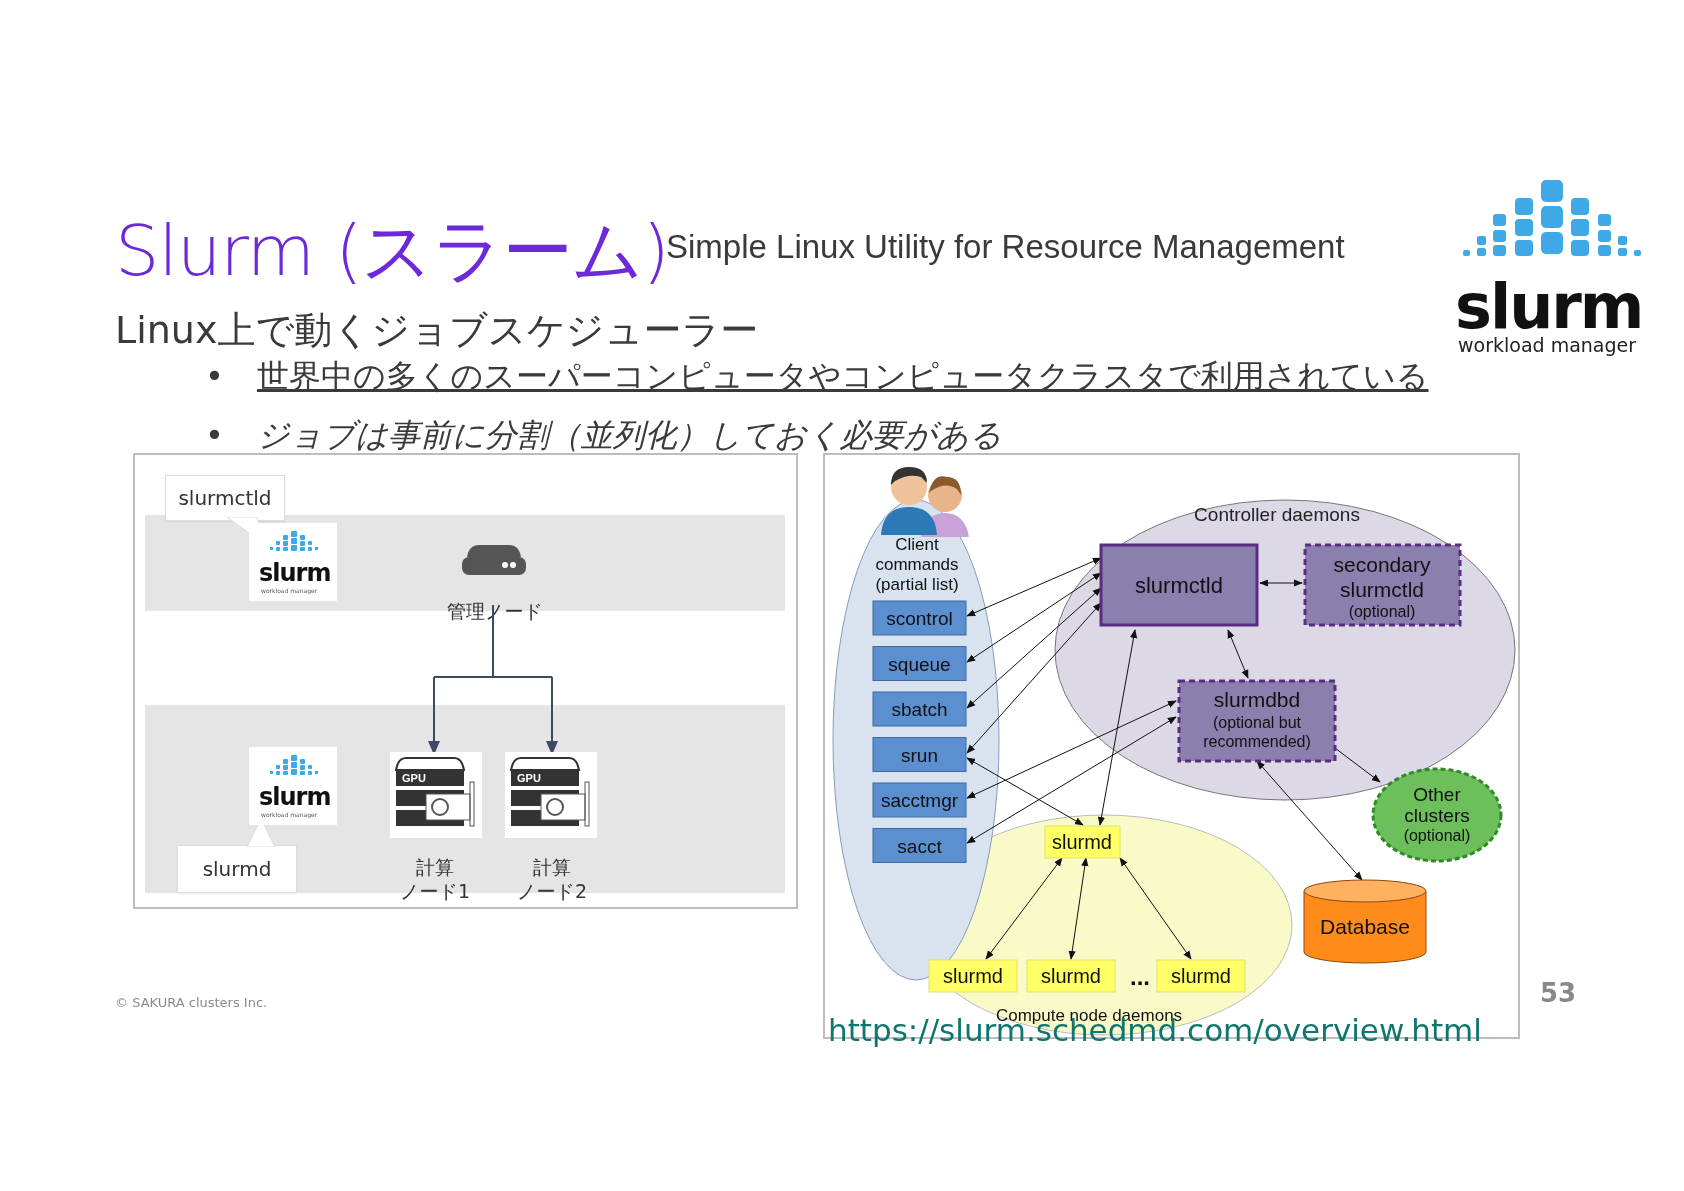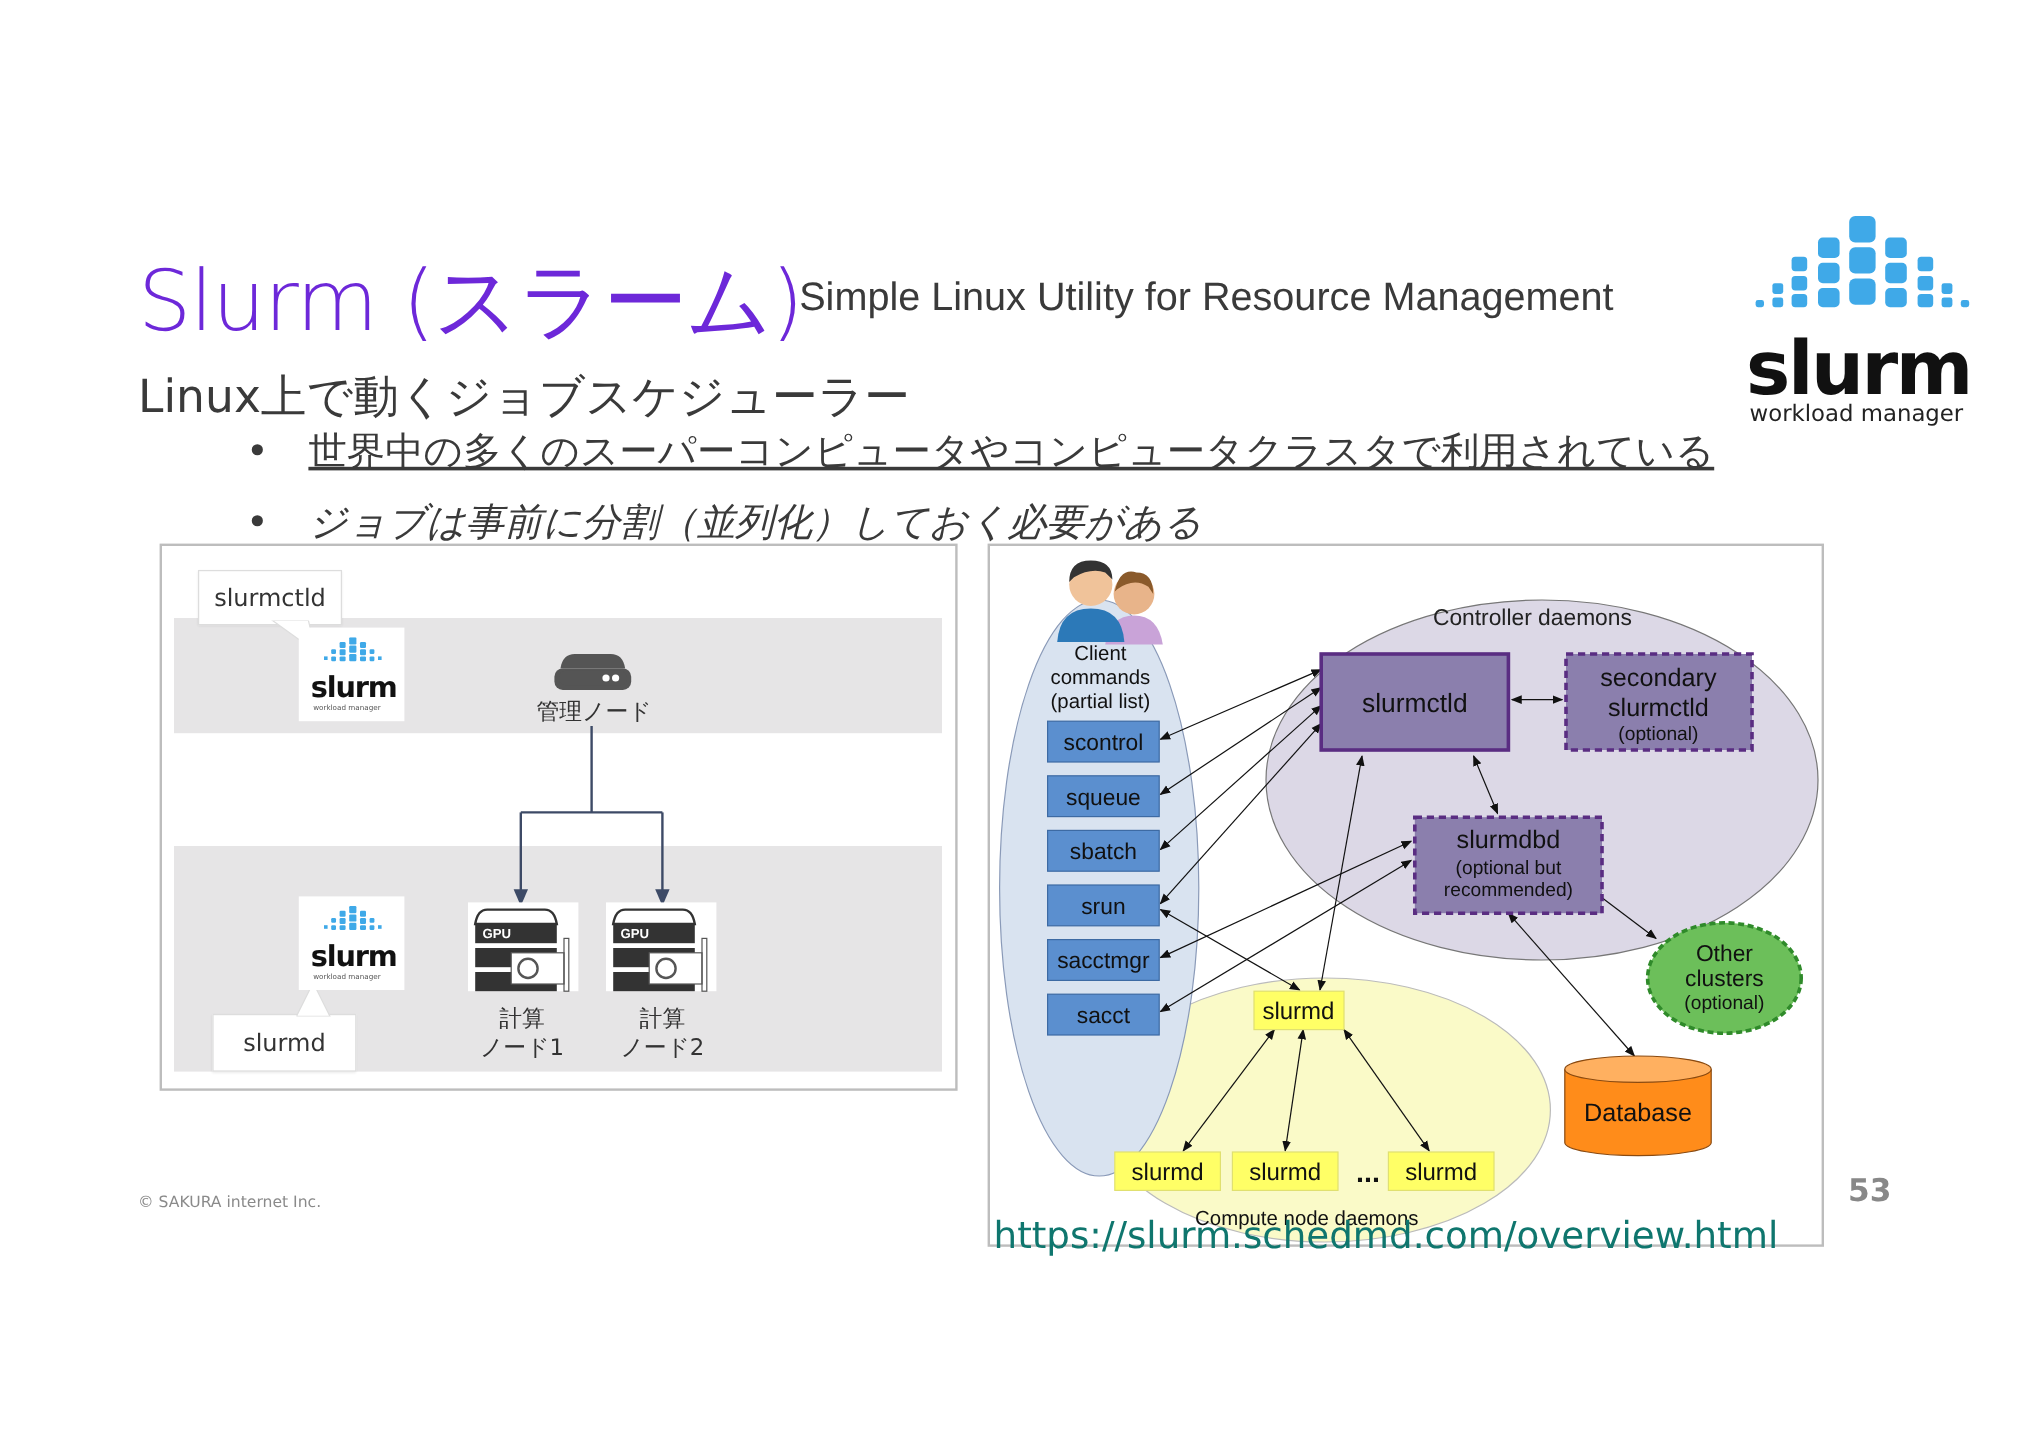--- a/index.html
+++ b/index.html
@@ -17,22 +17,22 @@
   #logo-sub{left:1458px;top:334px;font-size:19px;color:#222;font-family:"DejaVu Sans",sans-serif;}
   
   #left-box{left:133px;top:453px;width:665px;height:456px;border:2px solid #bdbdbd;background:#fff;box-sizing:border-box;}
   .band{background:#e6e5e6;position:absolute;}
   #band-top{left:10px;top:60px;width:640px;height:96px;}
   #band-bottom{left:10px;top:250px;width:640px;height:188px;}
   .callout{position:absolute;background:#fff;border:1px solid #ddd;font-size:20px;color:#333;display:flex;align-items:center;justify-content:center;box-shadow:0 1px 2px rgba(0,0,0,.08);}
   .mini-logo{position:absolute;background:#fff;width:88px;height:78px;}
   .mini-logo .t{position:absolute;left:10px;top:36px;font-size:24px;font-weight:bold;color:#111;letter-spacing:-1px;}
   .mini-logo .s{position:absolute;left:12px;top:64px;font-size:6px;color:#555;}
-  .node-label{position:absolute;font-size:19px;color:#333;text-align:center;line-height:24px;}
-  .gpu-card{position:absolute;width:92px;height:74px;background:#fff;}
+  .node-label{position:absolute;font-size:19px;color:#333;text-align:center;line-height:24px;margin-top:18px;}
+  .gpu-card{position:absolute;width:92px;height:86px;background:#fff;}
   
   #right-box{left:823px;top:453px;width:697px;height:586px;border:2px solid #bdbdbd;background:#fff;box-sizing:border-box;}
   #footer{left:115px;top:995px;font-size:13px;color:#8a8a8a;}
   #page-num{left:1540px;top:978px;font-size:26px;color:#888;font-weight:bold;}
   #url{left:828px;top:1012px;font-size:31px;color:#0f766e;white-space:nowrap;}
   svg text{font-family:"Liberation Sans",sans-serif;}
 </style>
 </head>
 <body>
 
@@ -277,15 +277,15 @@
     <rect x="202" y="505" width="88" height="32" fill="#ffff66" stroke="#e0e070"></rect>
     <text x="246" y="528" font-size="20" text-anchor="middle" fill="#111">slurmd</text>
     <text x="315" y="530" font-size="24" font-weight="bold" text-anchor="middle" fill="#111">...</text>
     <rect x="332" y="505" width="88" height="32" fill="#ffff66" stroke="#e0e070"></rect>
     <text x="376" y="528" font-size="20" text-anchor="middle" fill="#111">slurmd</text>
 
     <text x="264" y="566" font-size="17" text-anchor="middle" fill="#111">Compute node daemons</text>
   </svg>
 </div>
 
-<div id="footer" class="abs">© SAKURA internet Inc.</div>
+<div id="footer" class="abs">© SAKURA clusters Inc.</div>
 <div id="page-num" class="abs">53</div>
 <div id="url" class="abs">https://slurm.schedmd.com/overview.html</div>
 
 </body></html>

